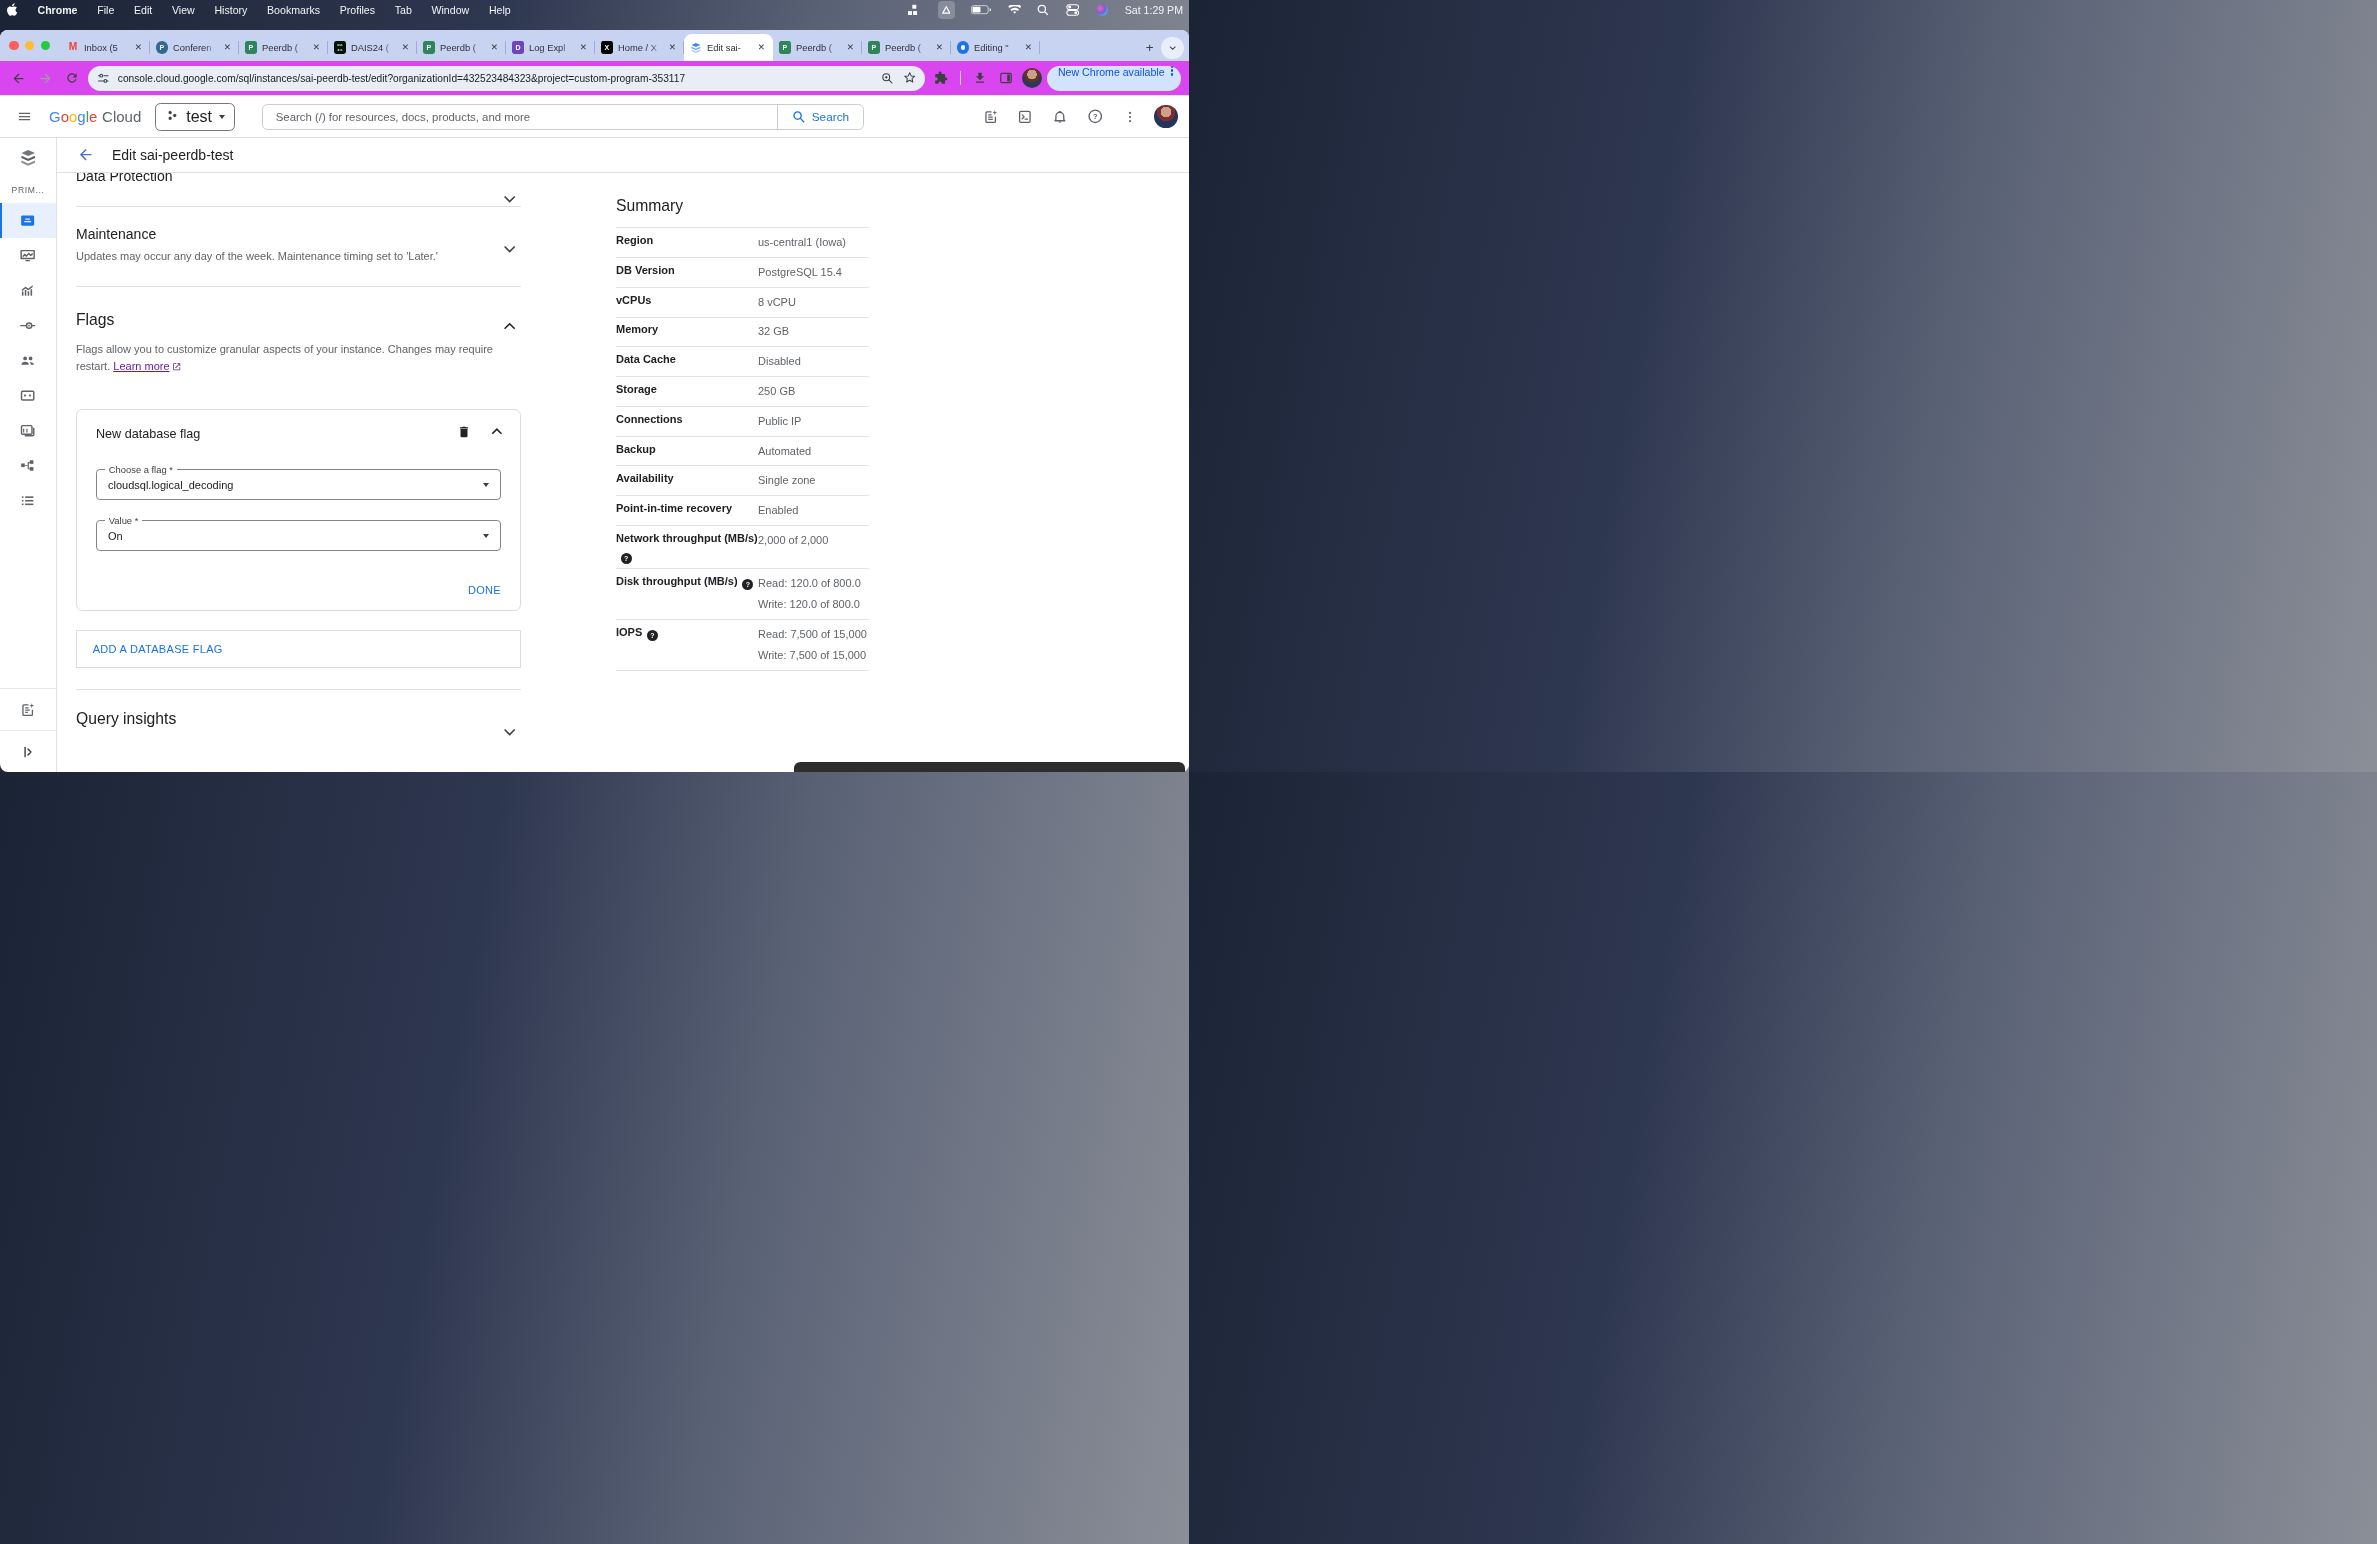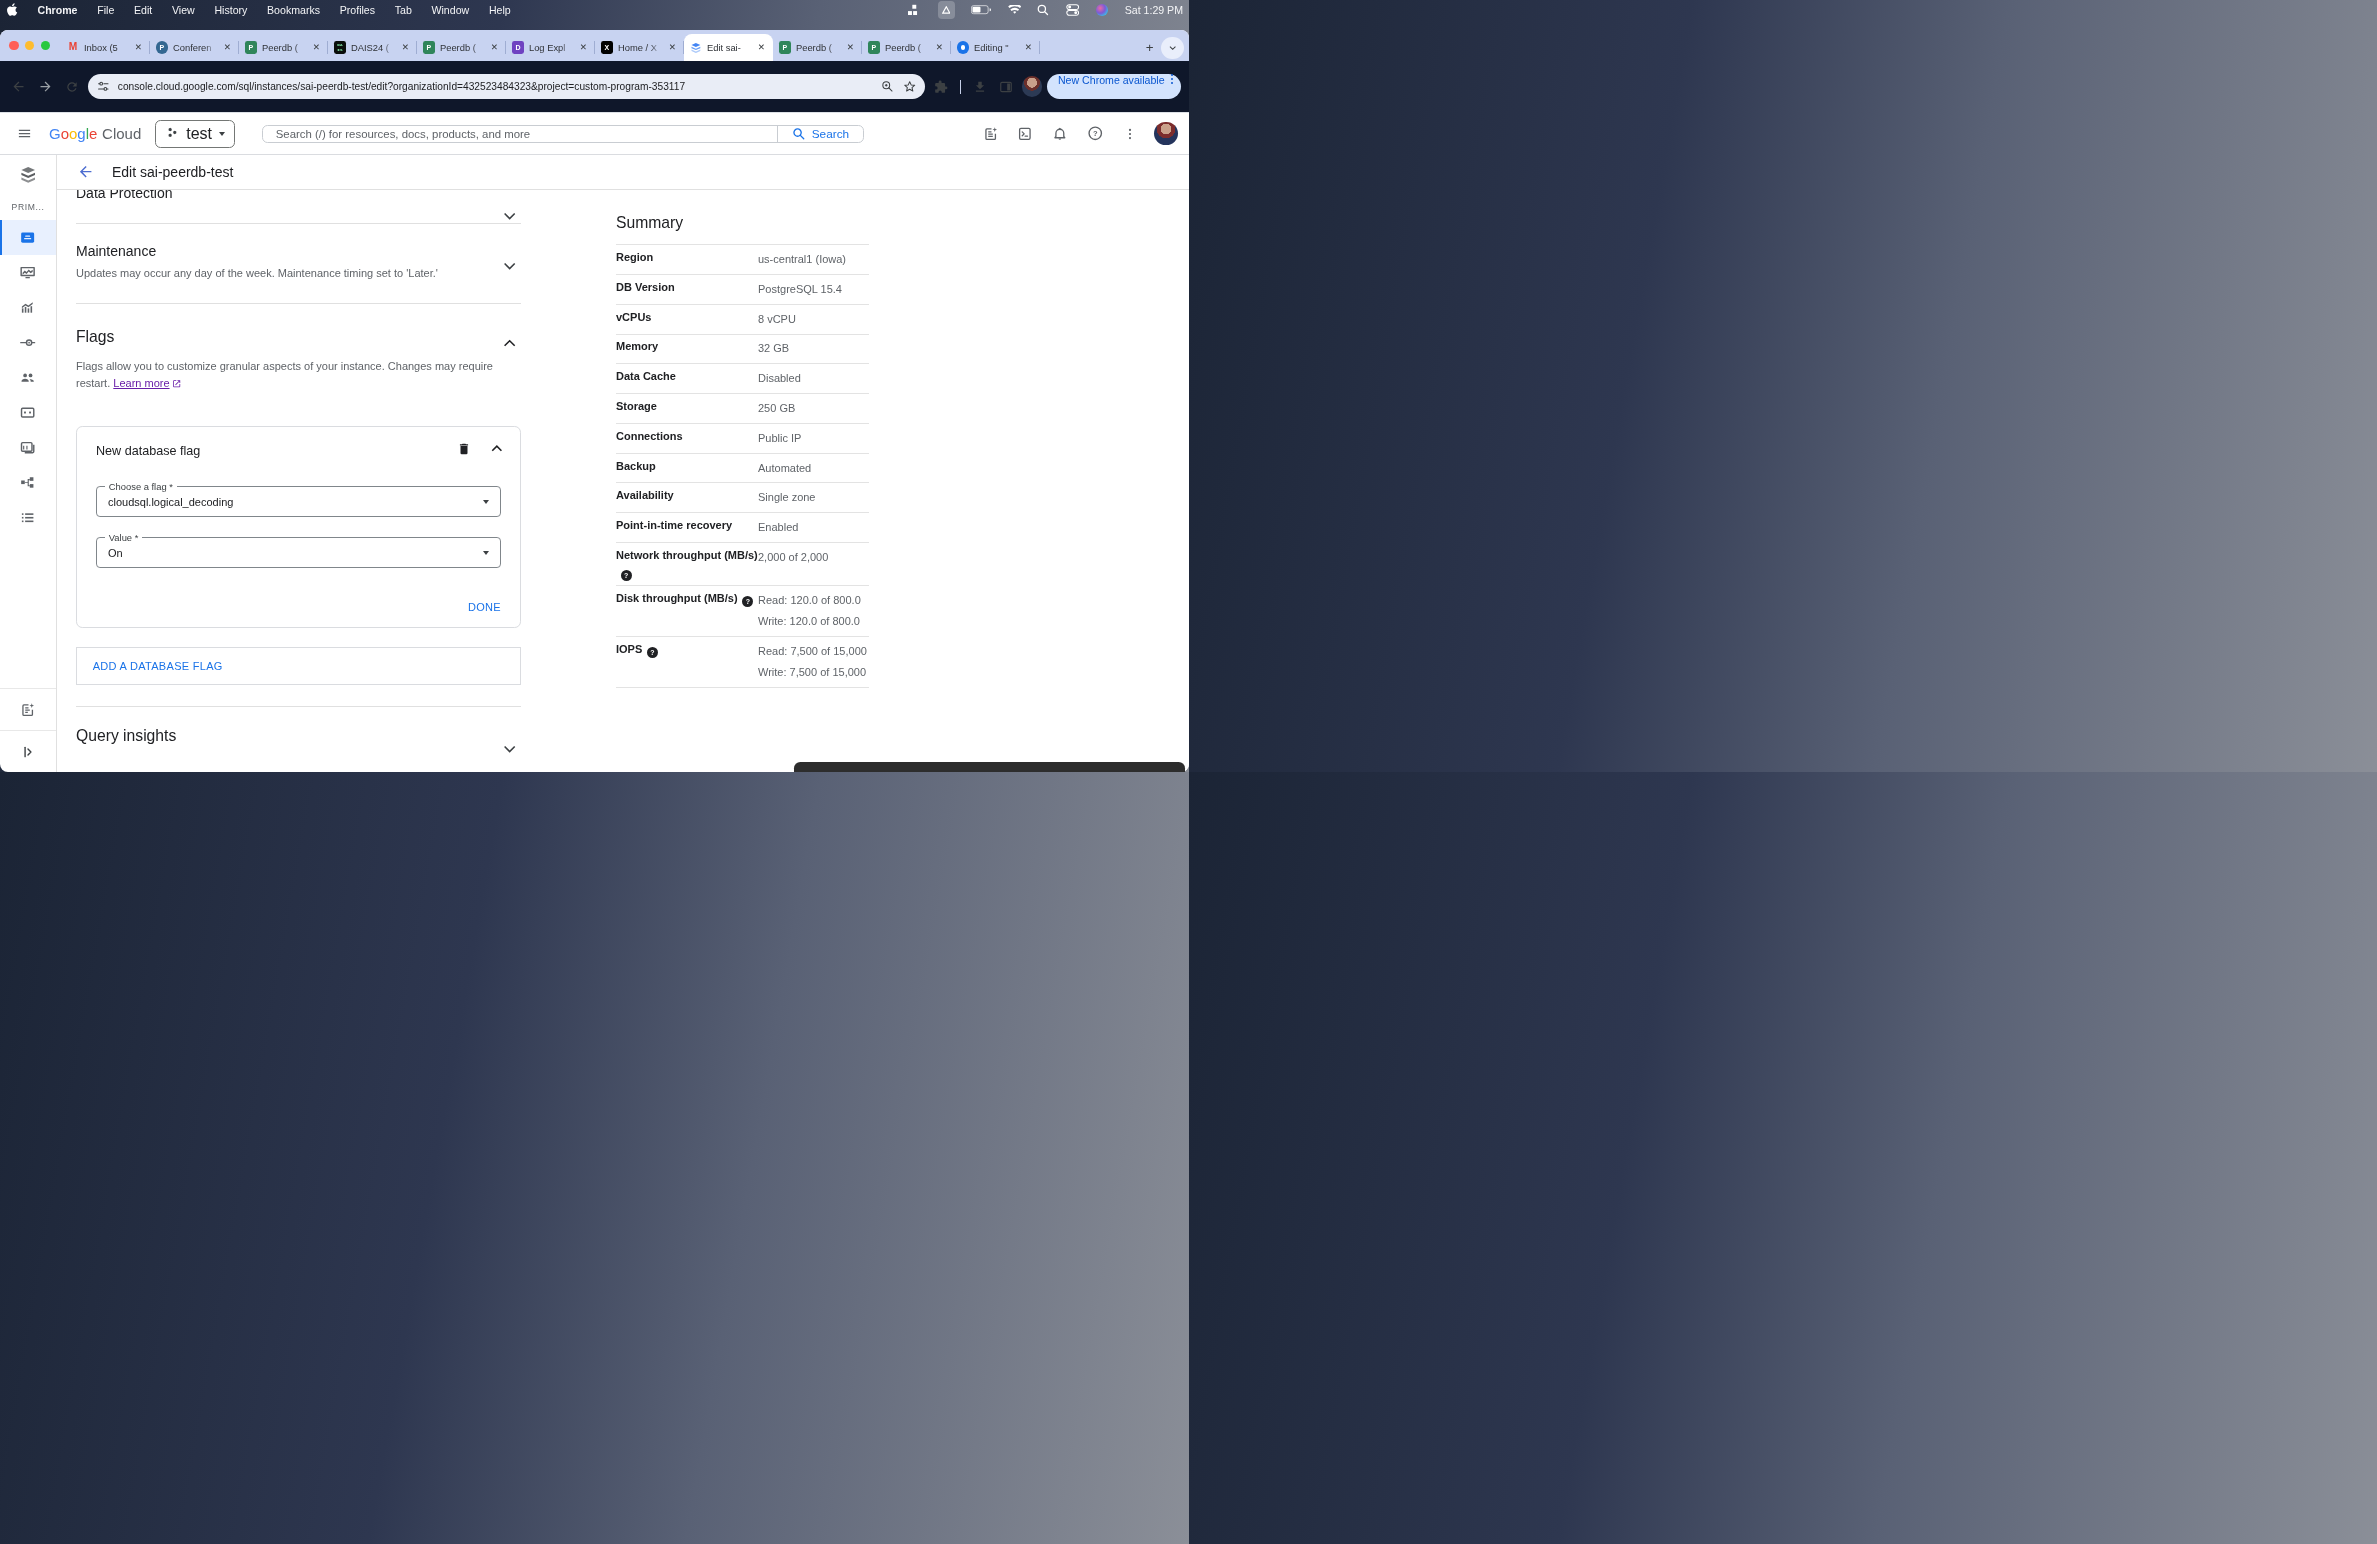--- a/index.html
+++ b/index.html
@@ -38,41 +38,41 @@
     -webkit-mask-image:linear-gradient(90deg,#000 75%,transparent); mask-image:linear-gradient(90deg,#000 75%,transparent); }
   .tab .close { font-size:8.6px; color:#3c4043; width:12.6px; height:12.6px; line-height:12.6px; text-align:center; border-radius:50%; flex-shrink:0; }
   .fv { width:12.6px; height:12.6px; flex-shrink:0; display:flex; align-items:center; justify-content:center;
     font-size:7px; font-weight:700; border-radius:2.4px; color:#fff; line-height:1; }
   .newtab-btn { width:22px; height:22px; margin:0 0 2.4px 1.6px; display:flex; align-items:center; justify-content:center;
     font-size:13.4px; color:#3c4043; border-radius:50%; flex-shrink:0; }
   .tabsearch { margin-left:auto; margin-bottom:2.4px; width:23.6px; height:22px; background:#e9eefb; border-radius:11px;
     display:flex; align-items:center; justify-content:center; flex-shrink:0; }
 
   
-  .toolbar { height:52px; background:#0f172a; display:flex; align-items:center; padding:0 7.9px; gap:4.7px; border-bottom:0.8px solid #dde1e6; }
+  .toolbar { height:35px; background:#d946ef; display:flex; align-items:center; padding:0 7.9px; gap:4.7px; border-bottom:0.8px solid #dde1e6; }
   .tbtn { width:22px; height:22px; display:flex; align-items:center; justify-content:center; border-radius:50%; flex-shrink:0; }
   .omnibox { flex:1; height:25px; background:#e9edf6; border-radius:12.6px; display:flex; align-items:center; padding:0 4.7px 0 9.4px; min-width:0; }
   .omnibox .url { flex:1; font-size:10.2px; color:#202124; white-space:nowrap; overflow:hidden; min-width:0; }
   .sep { width:0.8px; height:14px; background:#c6d0e8; margin:0 3.1px; flex-shrink:0; }
   .avatar { width:20.4px; height:20.4px; border-radius:50%; flex-shrink:0;
     background:radial-gradient(circle at 50% 32%,#c9a08a 0 28%,#6b2f2a 29% 45%,#2c3a55 46% 100%); }
   .update-pill { height:25px; background:#d3e3fd; color:#0b57d0; border-radius:12.6px; display:flex; align-items:flex-start;
     gap:6.3px; padding:0 7.9px 0 11px; font-size:10.6px; flex-shrink:0; }
   .bluedots { display:flex; flex-direction:column; gap:1.6px; }
   .bluedots i { width:2.4px; height:2.4px; border-radius:50%; background:#0b57d0; }
 
   
   .gc-header { height:42px; display:flex; align-items:center; padding:0 11px; gap:6.3px; border-bottom:0.8px solid #dadce0; background:#fff; }
   .gc-logo { display:flex; align-items:center; gap:4.7px; font-size:15px; margin:0 7.9px 0 4.7px; }
   .gc-logo .cloud { color:#5f6368; }
   .gchar { font-weight:500; }
   .proj-btn { height:28px; border:0.8px solid #747775; border-radius:5.5px; display:flex; align-items:center; gap:7px;
     padding:0 9.4px; font-size:16px; color:#202124; margin-right:20.4px; }
   .caret-dn { width:0; height:0; border-left:3.9px solid transparent; border-right:3.9px solid transparent; border-top:4.7px solid #3c4043; }
-  .gc-search { flex:1; max-width:602px; height:18px; border:0.8px solid #c9cdd2; border-radius:5.5px; display:flex; align-items:center; background:#fff; overflow:hidden; }
+  .gc-search { flex:1; max-width:602px; height:26px; border:0.8px solid #c9cdd2; border-radius:5.5px; display:flex; align-items:center; background:#fff; overflow:hidden; }
   .gc-search input { flex:1; border:none; outline:none; font-size:11.4px; color:#202124; padding:0 12.6px;
     font-family:"Liberation Sans",sans-serif; background:transparent; }
   .gc-search input::placeholder { color:#5f6368; }
   .gc-search .search-btn { display:flex; align-items:center; gap:6.3px; padding:0 14px; height:100%; border-left:0.8px solid #c9cdd2;
     color:#1a73e8; font-size:11.8px; font-weight:500; }
   .gc-icons { margin-left:auto; display:flex; align-items:center; gap:7.9px; }
   .gcbtn { width:27px; height:27px; display:flex; align-items:center; justify-content:center; border-radius:50%; }
   .gc-avatar { width:23.6px; height:23.6px; border-radius:50%;
     background:radial-gradient(circle at 50% 30%,#caa18b 0 26%,#7c2d2d 27% 46%,#24345c 47% 100%); margin-left:3.1px; }
 

